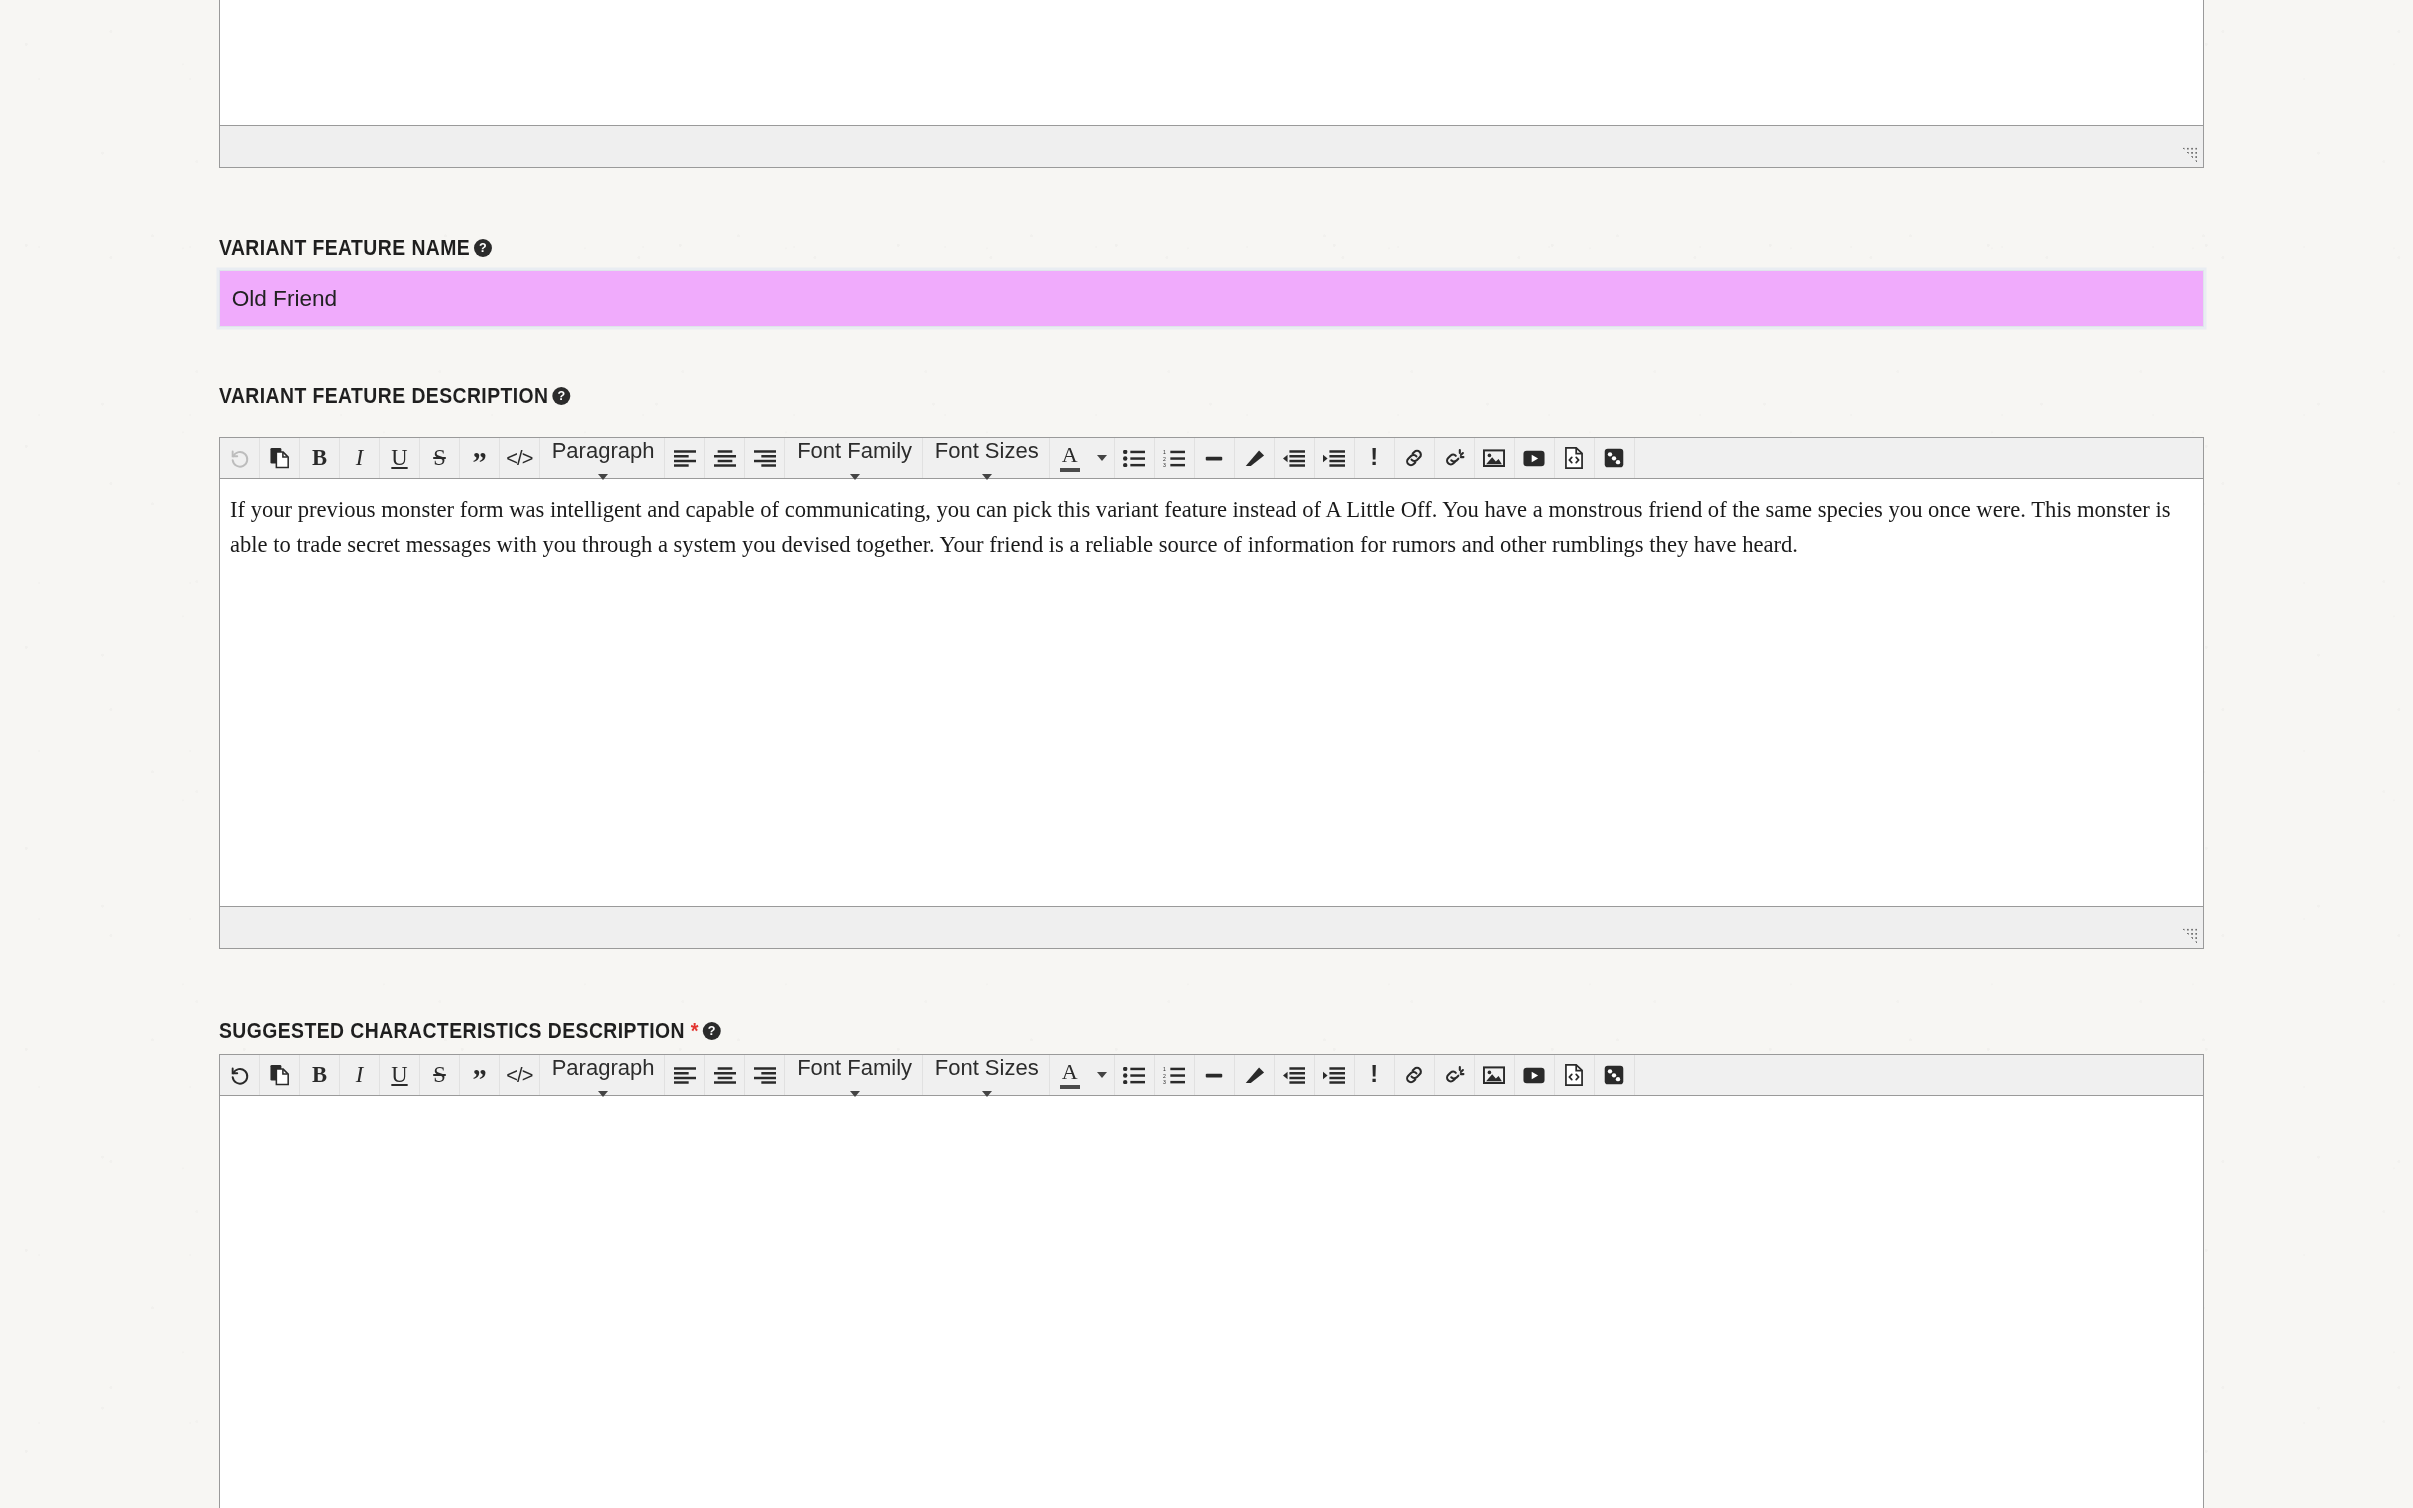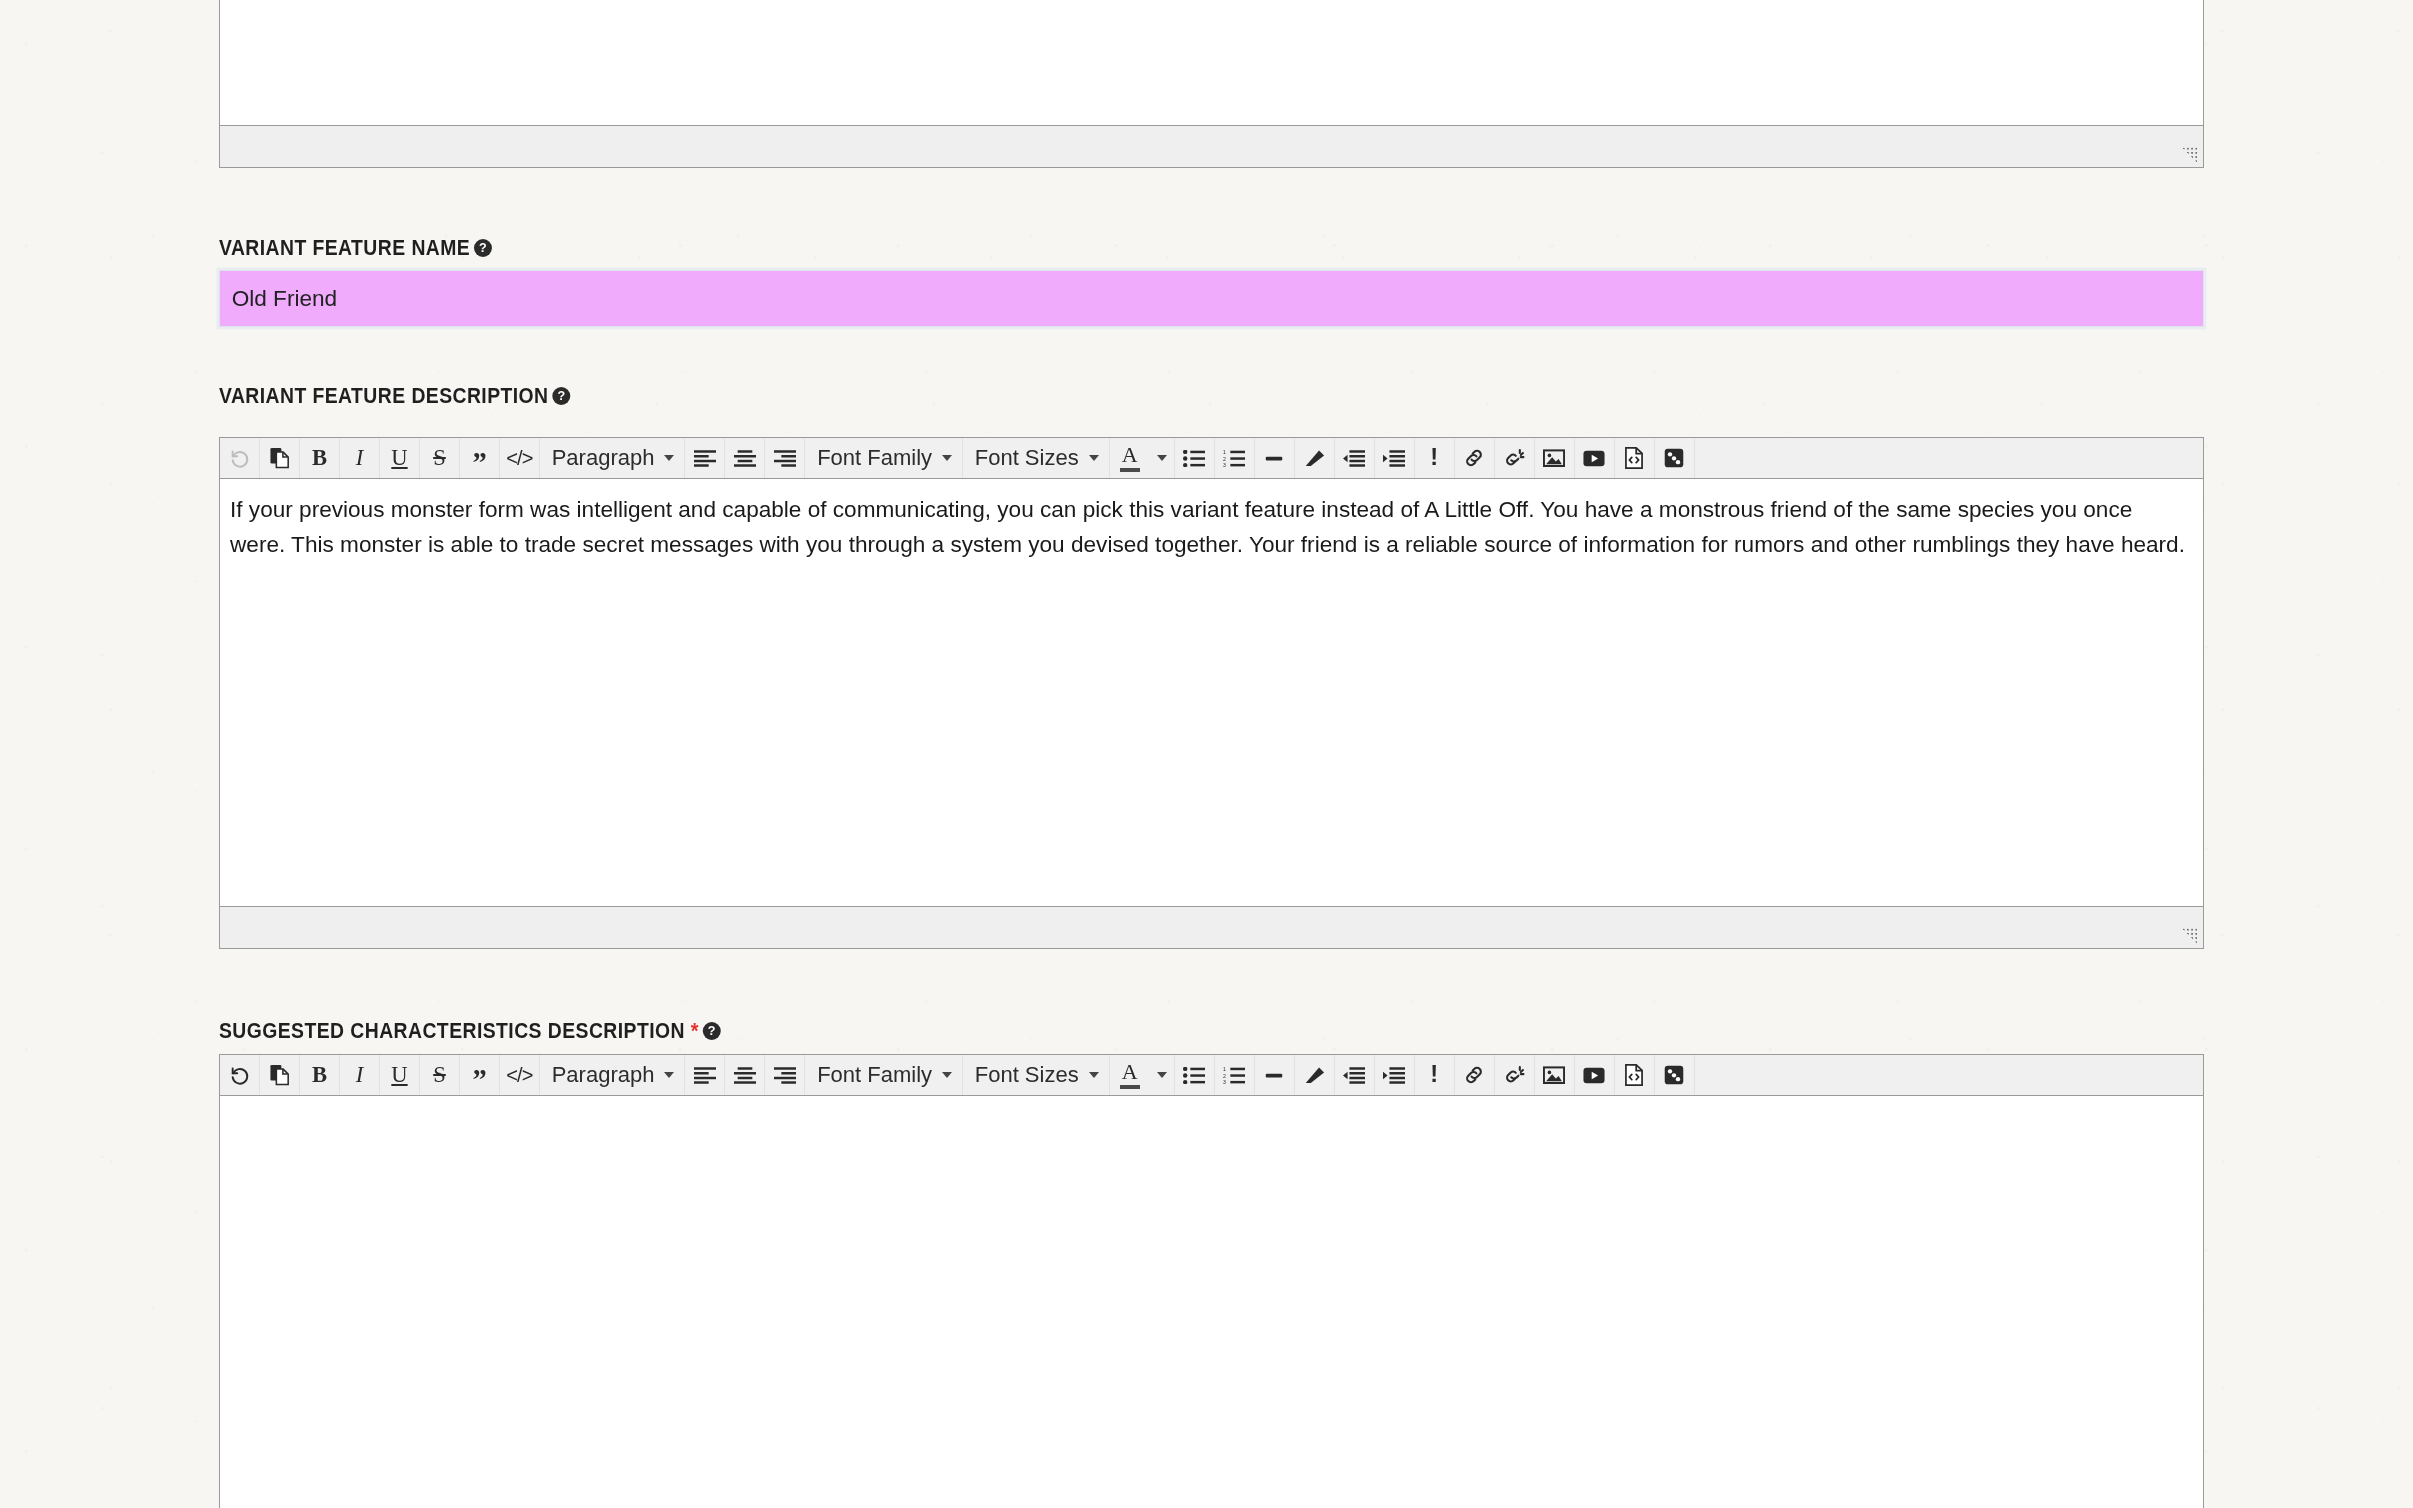--- a/index.html
+++ b/index.html
@@ -136,20 +136,21 @@
     display: flex;
     align-items: center;
     gap: 10px;
     padding: 0 10px 0 11.7px;
     border-right: 0.8px solid #e1e1e1;
     cursor: pointer;
     font-family: "Liberation Sans", sans-serif;
     font-size: 22px;
     color: #2c2c2c;
     white-space: nowrap;
+    flex-direction: column;
   }
   .caret {
     width: 0; height: 0;
     border-left: 5.9px solid transparent;
     border-right: 5.9px solid transparent;
     border-top: 6.7px solid #444;
   }
   .tb-letter {
     font-size: 22.6px;
     line-height: 1;
@@ -193,21 +194,21 @@
     width: 20px;
     height: 4.2px;
     background: #4a4a4a;
     margin-top: 1.7px;
   }
 
   .editor-body {
     box-sizing: border-box;
     background: #ffffff;
     padding: 13.4px 10px 8.4px 10px;
-    font-family: Liberation Sans, sans-serif;
+    font-family: Liberation Serif, serif;
     font-size: 22.6px;
     line-height: 35px;
     color: #1a1a1a;
     overflow: hidden;
   }
   .editor-body p { margin: 0; }
 
   .editor-status {
     box-sizing: border-box;
     height: 42px;

